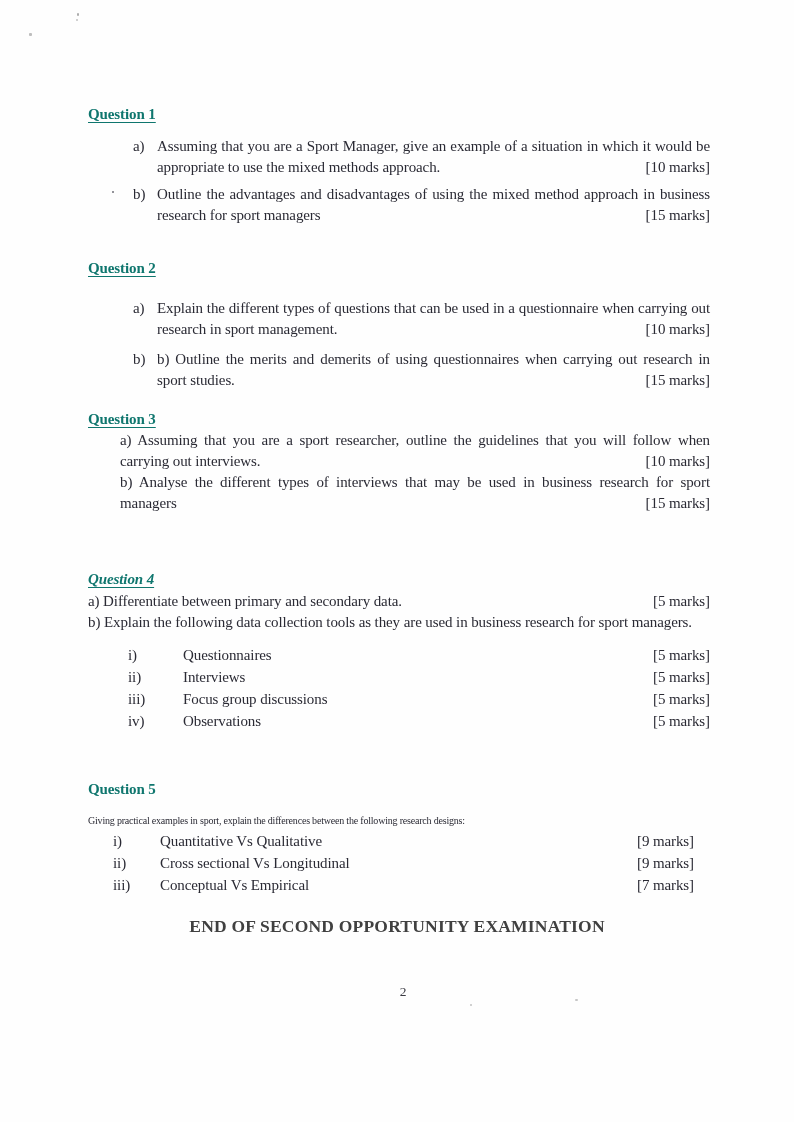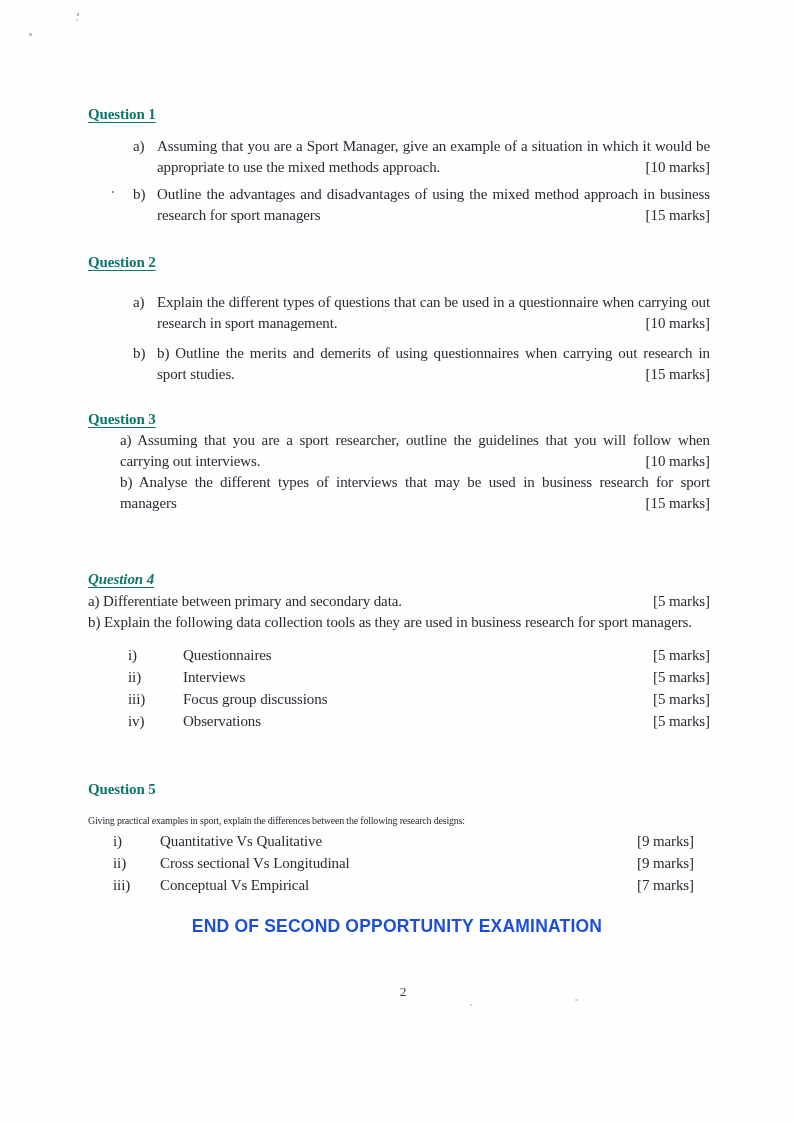--- a/index.html
+++ b/index.html
@@ -8,21 +8,21 @@
     width:794px;height:1122px;
     background:#fefefe;
     font-family:"Liberation Serif", serif;
     font-size:15px;line-height:21px;
     color:#2a2a34;
     letter-spacing:-0.1px;
     overflow:hidden;
   }
   .qblock{position:absolute;left:88px;width:622px;}
   #q1{top:104px}
-  #q2{top:252px}
+  #q2{top:258px}
   #q3{top:409px}
   #q4{top:569px}
   #q5{top:779px}
   .qheading{font-weight:bold;color:#0f766e;}
   .underlined{text-decoration:underline;text-underline-offset:3px;text-decoration-thickness:1.4px;}
   #q1 .qheading{margin-bottom:11px;}
   #q2 .qheading{margin-bottom:19px;}
   #q4 .qheading{margin-bottom:1px;font-style:italic;}
   #q5 .qheading{margin-bottom:10px;}
   
@@ -42,23 +42,23 @@
   .lmark4{flex:0 0 55px;margin-left:40px;}
   .lmark5{flex:0 0 47px;margin-left:25px;}
   .llabel{flex:1;}
   .lmarks{white-space:nowrap;text-align:right;}
   #q5 .lrow{padding-right:16px;}
   .q5intro{white-space:nowrap;font-size:10px;letter-spacing:-0.2px;}
   
   .end-note{
     position:absolute;top:916px;left:0;right:0;
     text-align:center;
-    font-family:Liberation Sans, sans-serif;
+    font-family:Liberation Serif, serif;
     font-weight:bold;font-size:17.5px;letter-spacing:0.2px;
-    color:#1d4ed8;
+    color:#404040;
   }
   .page-number{
     position:absolute;top:981px;left:0;right:0;
     text-align:center;font-size:13.5px;color:#3a3a42;
     transform:translateX(6px);
   }
   
   .speck{position:absolute;border-radius:1px;}
   .spk-a1{left:77px;top:13px;width:2px;height:3px;background:#8a8a8a;opacity:.7;}
   .spk-a2{left:76px;top:19px;width:2px;height:2px;background:#9a9a9a;opacity:.6;}

